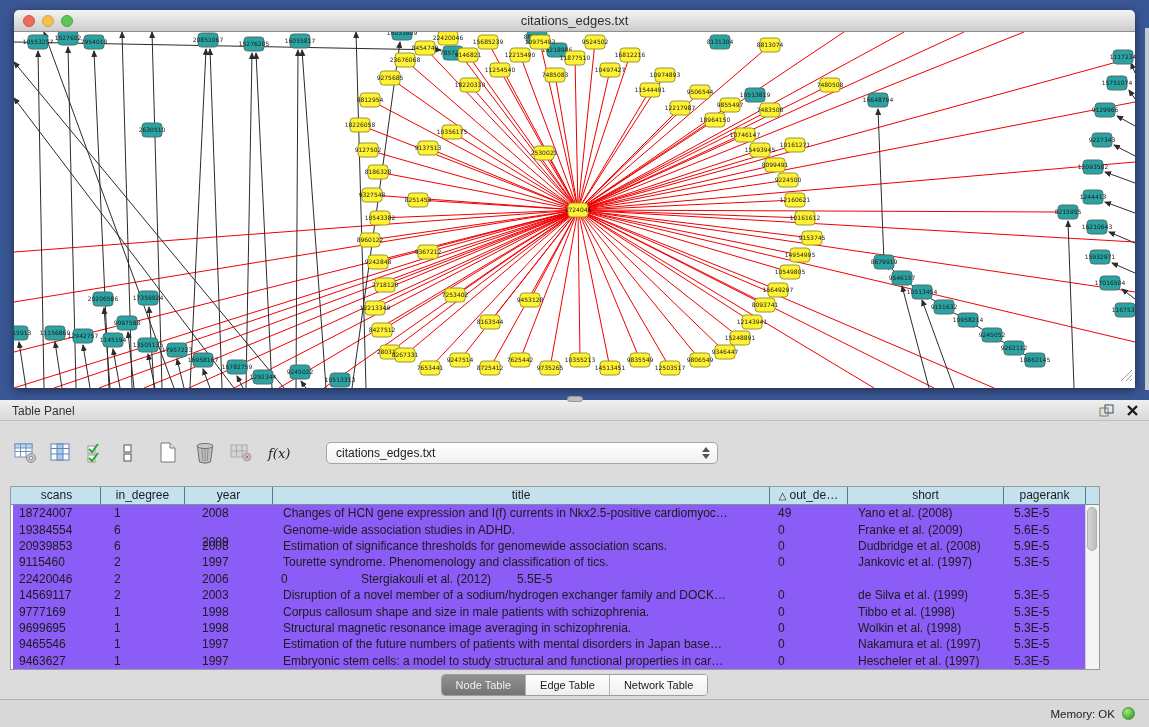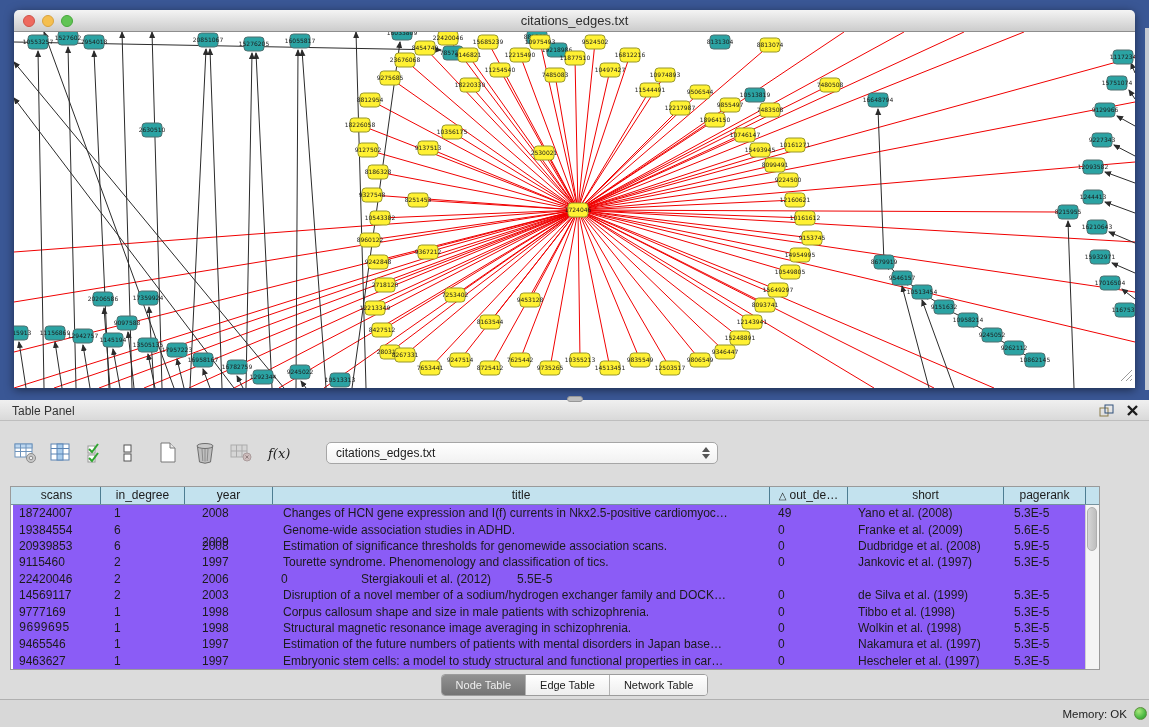--- a/index.html
+++ b/index.html
@@ -49,21 +49,21 @@
   .td { font-size:12px; color:#1B1B1B; white-space:nowrap; overflow:hidden; flex:none; }
   .vscroll { position:absolute; right:0; top:18px; bottom:0; width:14px; background:#F4F4F4; border-left:1px solid #D0D0D0; }
   .vthumb { position:absolute; left:1px; top:2px; width:10px; height:44px; background:linear-gradient(90deg,#D6D6D6,#BEBEBE); border:1px solid #AFAFAF; border-radius:5px; }
 
   .tabsrow { position:absolute; left:0; top:272px; width:100%; height:26px; display:flex; justify-content:center; align-items:center; }
   .tabs { display:flex; border:1px solid #9C9C9C; border-radius:4px; overflow:hidden; background:#FCFCFC; }
   .tab { height:20px; line-height:20px; padding:0 14px; font-size:11px; color:#1B1B1B; background:linear-gradient(#FFFFFF,#EEEEEE); border-right:1px solid #B3B3B3; }
   .tab:last-child { border-right:none; }
   .tab.selected { background:linear-gradient(#929292,#747474); color:#EFEFEF; }
 
-  .statusbar { position:absolute; left:0; top:299px; width:100%; height:28px; background:#D8D8D8; border-top:1px solid #B0B0B0; display:flex; justify-content:flex-end; align-items:center; padding-right:2px; gap:7px; }
+  .statusbar { position:absolute; left:0; top:299px; width:100%; height:28px; background:#D8D8D8; border-top:1px solid #B0B0B0; display:flex; justify-content:flex-end; align-items:center; padding-right:14px; gap:7px; }
   .mem-label { font-size:11.5px; color:#222; }
   .mem-dot { width:13px; height:13px; border-radius:50%; background:radial-gradient(circle at 35% 30%, #A8E87A, #4CB944 60%, #2E8F2E); border:1px solid #5A8F3C; }
 </style>
 </head>
 <body>
 
 <div class="screen">
 
   <div class="network-area">
     <div class="right-strip"></div>
@@ -635,21 +635,21 @@
           <div class="tr">
             <div class="td" style="width: 88px; padding-left: 6px;">9777169</div>
             <div class="td" style="width: 84px; padding-left: 13px;">1</div>
             <div class="td" style="width: 88px; padding-left: 17px;">1998</div>
             <div class="td" style="width: 497px; padding-left: 10px;">Corpus callosum shape and size in male patients with schizophrenia.</div>
             <div class="td" style="width: 78px; padding-left: 8px;">0</div>
             <div class="td" style="width: 156px; padding-left: 10px;">Tibbo et al. (1998)</div>
             <div class="td" style="width: 82px; padding-left: 10px;">5.3E-5</div>
           </div>
           <div class="tr">
-            <div class="td" style="width: 88px; padding-left: 6px; font-family: Liberation Mono, monospace;">9699695</div>
+            <div class="td" style="width: 88px; padding-left: 6px;">9699695</div>
             <div class="td" style="width: 84px; padding-left: 13px;">1</div>
             <div class="td" style="width: 88px; padding-left: 17px;">1998</div>
             <div class="td" style="width: 497px; padding-left: 10px;">Structural magnetic resonance image averaging in schizophrenia.</div>
             <div class="td" style="width: 78px; padding-left: 8px;">0</div>
             <div class="td" style="width: 156px; padding-left: 10px;">Wolkin et al. (1998)</div>
             <div class="td" style="width: 82px; padding-left: 10px;">5.3E-5</div>
           </div>
           <div class="tr">
             <div class="td" style="width: 88px; padding-left: 6px;">9465546</div>
             <div class="td" style="width: 84px; padding-left: 13px;">1</div>

